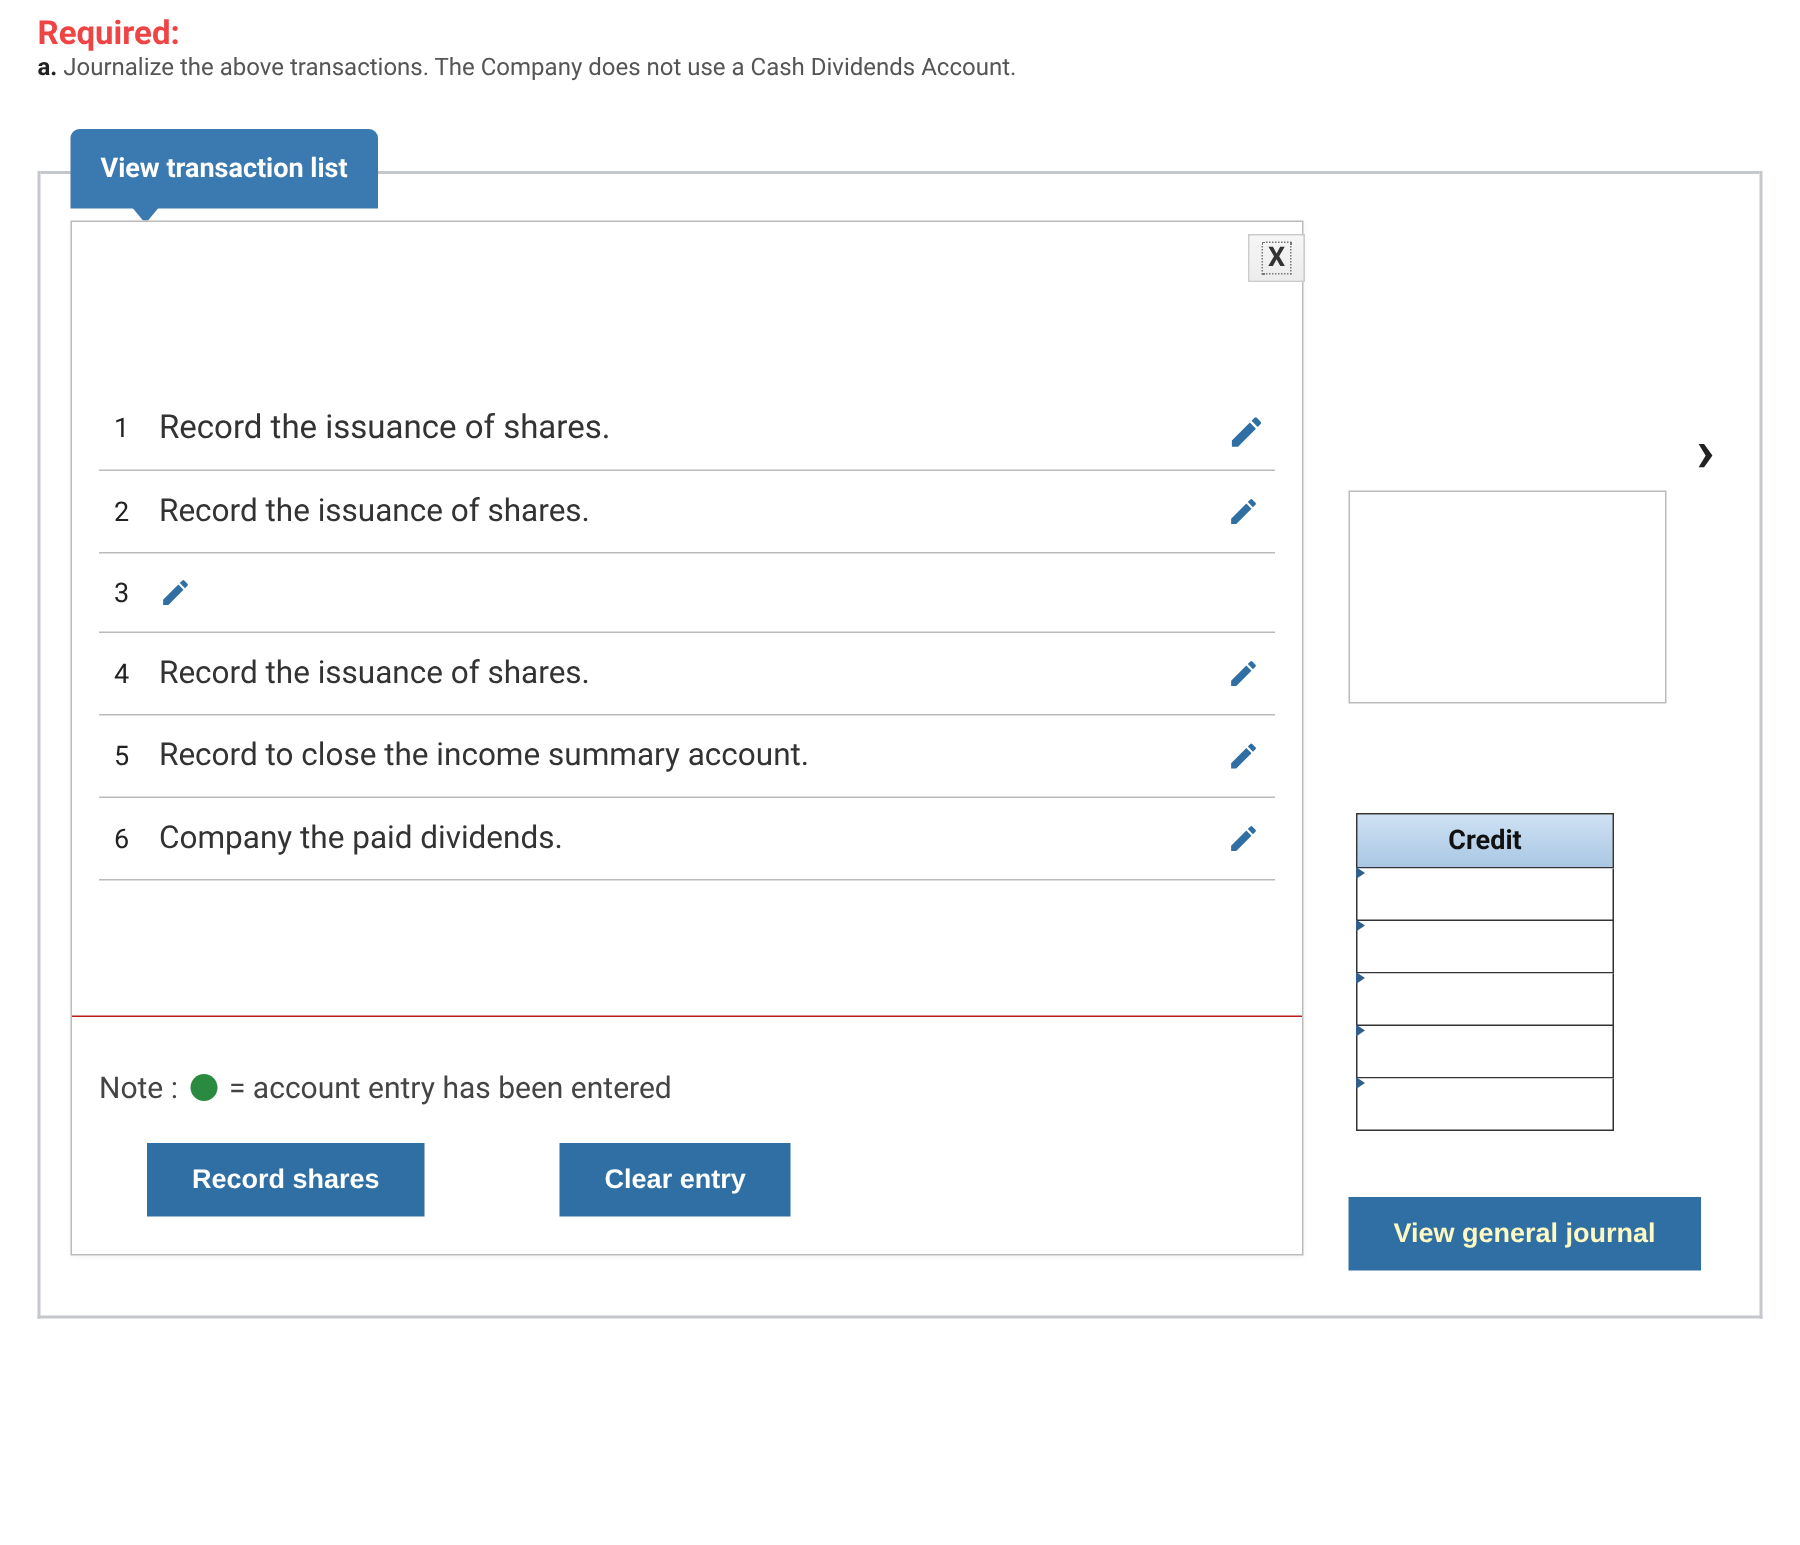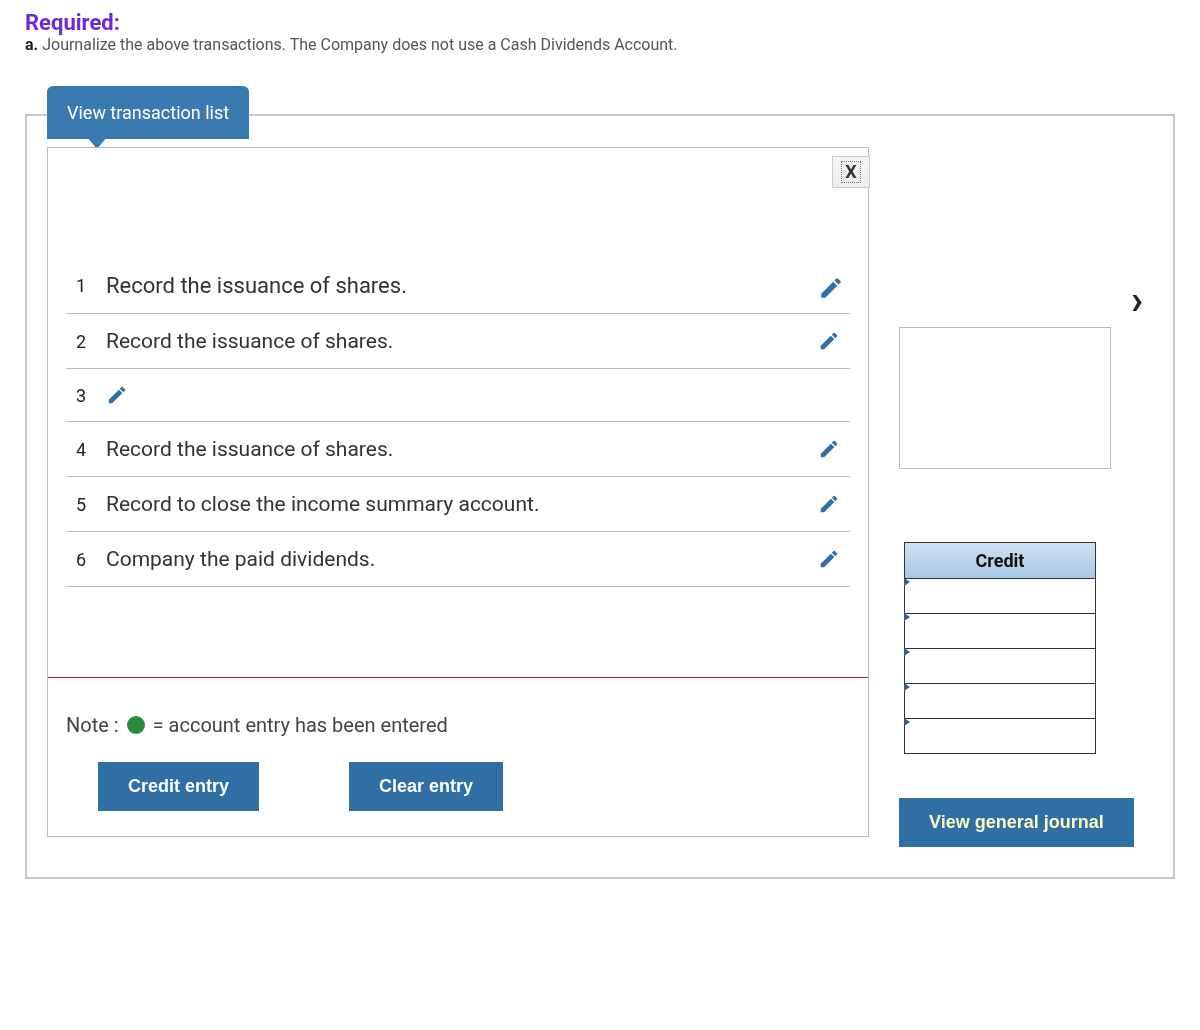--- a/index.html
+++ b/index.html
@@ -6,21 +6,21 @@
     font-family: -apple-system, BlinkMacSystemFont, "Segoe UI", Roboto, Helvetica, Arial, sans-serif;
     margin: 0;
     padding: 10px 25px;
     background: #fff;
     color: #333;
     font-size: 21px;
   }
   .required-label {
     font-weight: 700;
     font-size: 22px;
-    color: #6d28d9;
+    color: #ef4444;
   }
   .prompt-line {
     color: #555;
     font-size: 16px;
     margin-bottom: 60px;
   }
   .prompt-line b {
     color: #222;
     font-weight: 700;
   }
@@ -38,21 +38,21 @@
     right: 0;
     height: 2px;
     background: #c4c8cc;
   }
   .tab {
     position: relative;
     top: -28px;
     display: inline-block;
     background: #3a7ab0;
     color: #fff;
-    font-weight: 400;
+    font-weight: 700;
     font-size: 18px;
     padding: 16px 20px;
     border-radius: 6px 6px 0 0;
     margin-left: 0;
   }
   .tab::after {
     content: "";
     position: absolute;
     bottom: -10px;
     left: 40px;
@@ -175,21 +175,21 @@
     left: 0;
     width: 210px;
     height: 140px;
     border: 1px solid #bbb;
     background: #fff;
   }
   .credit-table {
     position: absolute;
     top: 375px;
     left: 5px;
-    width: 192px;
+    width: 172px;
   }
   .credit-head {
     background: linear-gradient(#cfe1f3,#a9c7e4);
     border: 1px solid #333;
     text-align: center;
     font-weight: 700;
     font-size: 18px;
     padding: 7px 0;
     color: #111;
   }
@@ -295,21 +295,21 @@
           </span>
         </div>
       </div>
       <div style="height:80px;"></div>
       <div class="note">
         <span>Note :</span>
         <span class="note-dot"></span>
         <span>= account entry has been entered</span>
       </div>
       <div class="btn-row">
-        <button class="btn">Credit entry</button>
+        <button class="btn">Record shares</button>
         <button class="btn">Clear entry</button>
       </div>
     </div>
 
     <div class="right-side">
       <div class="chevron">›</div>
       <div class="white-box"></div>
       <div class="credit-table">
         <div class="credit-head">Credit</div>
         <div class="credit-row"></div>

